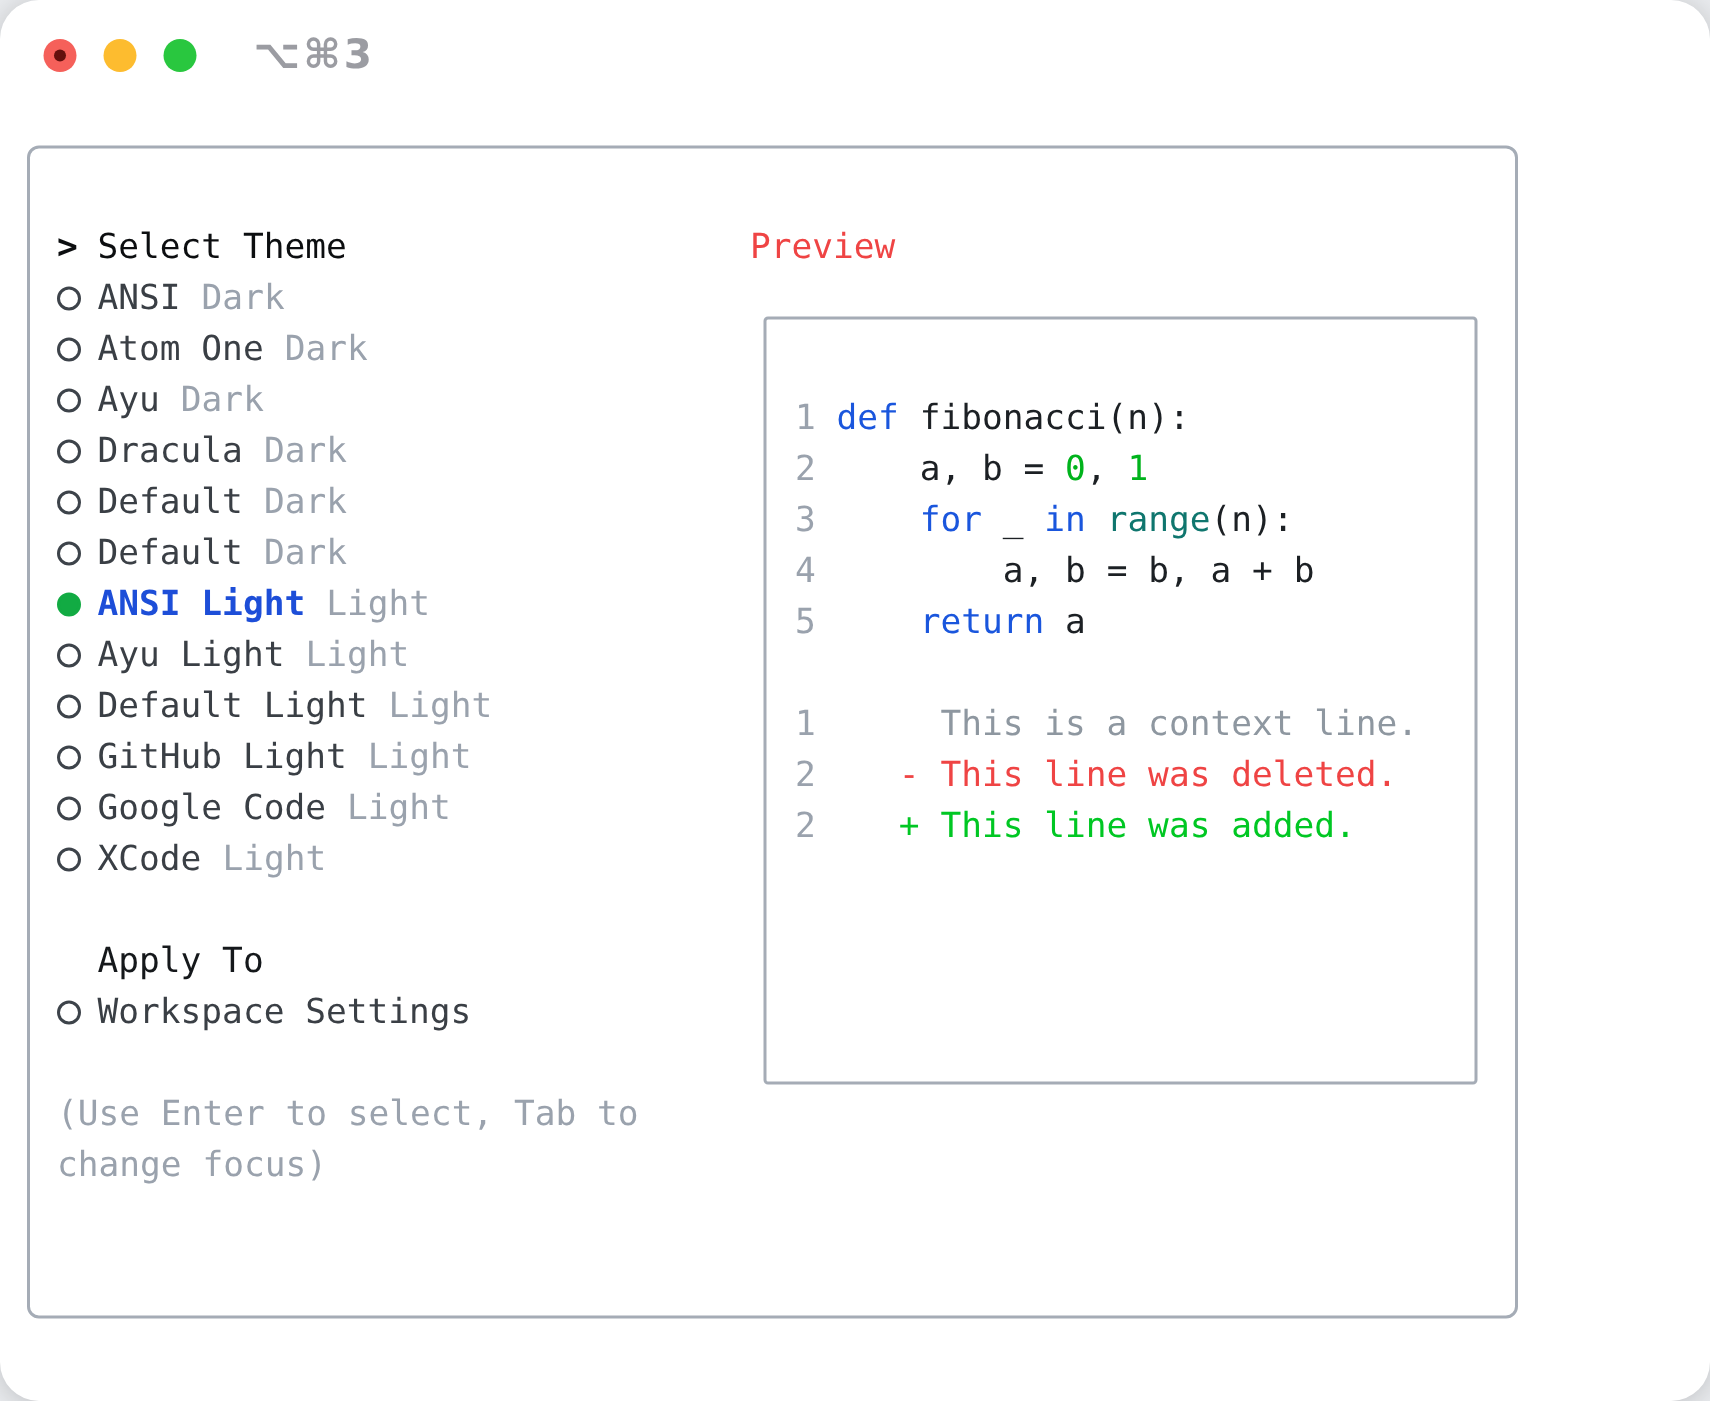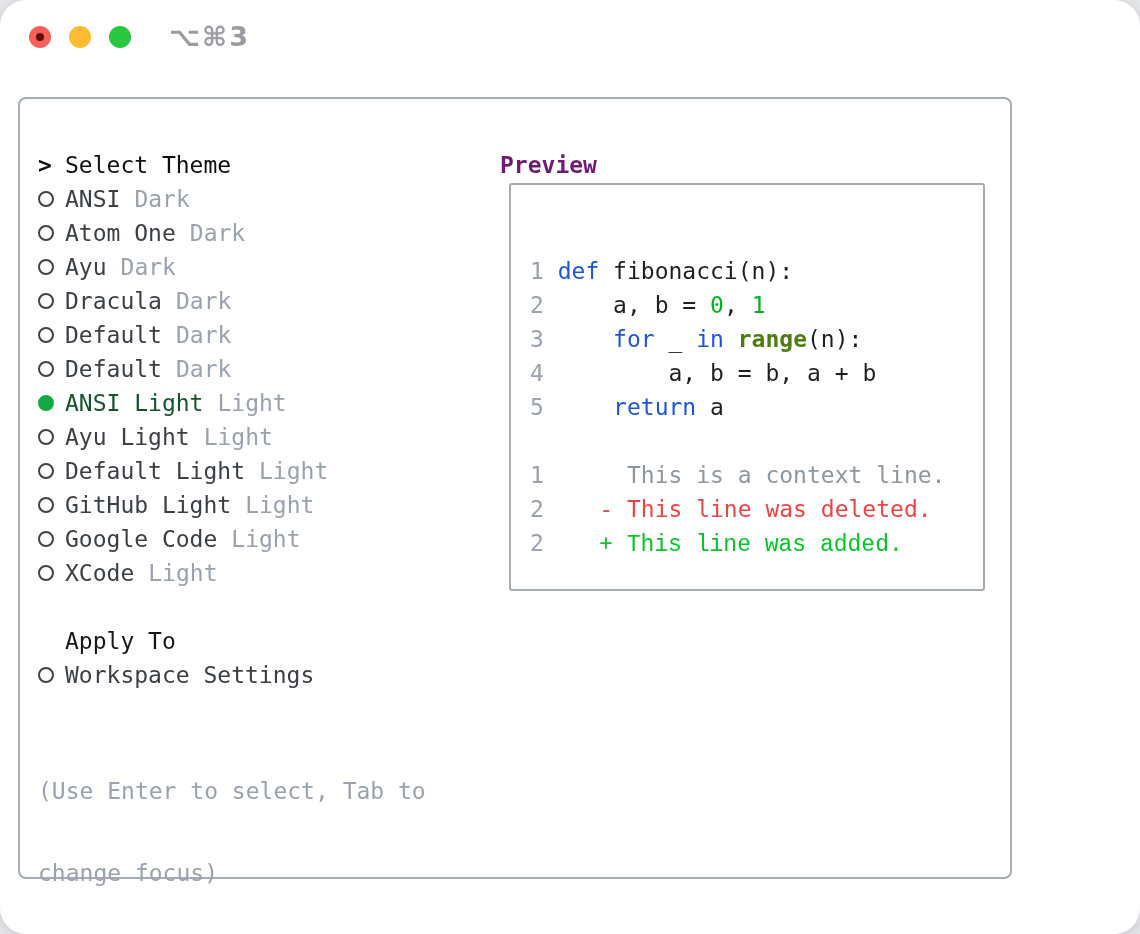--- a/index.html
+++ b/index.html
@@ -26,41 +26,41 @@
   .left-col{position:absolute;left:18px;top:49px;}
   .row{display:flex;align-items:center;height:34px;font-size:23px;white-space:pre;
     color:#3a3f45;}
   .row .marker{width:27px;display:flex;align-items:center;flex:0 0 27px;}
   .caret{font-weight:bold;color:#0c0e10;}
   .circle{width:12px;height:12px;border:2.5px solid #3d434a;border-radius:50%;
     box-sizing:content-box;}
   .circle.filled{background:#12ab43;border-color:#12ab43;}
   .hdr{font-weight:normal;color:#0c0e10;}
   .apply-hdr{color:#15181b;}
-  .sel{color:#14532d;}
+  .sel{color:#1d4ed8;font-weight:bold;}
   .tag{color:#9aa2ad;margin-left:14px;}
   .spacer{height:34px;}
-  .hint{color:#9aa2ad;margin-top:48px;}
+  .hint{color:#9aa2ad;}
 
   
   .preview-label{position:absolute;left:480px;top:49px;height:34px;line-height:34px;
-    font-size:23px;font-weight:bold;color:#701a75;}
-  .preview-box{position:absolute;left:489px;top:84px;width:476px;height:408px;
+    font-size:23px;font-weight:normal;color:#ef4444;}
+  .preview-box{position:absolute;left:489px;top:112px;width:476px;height:512px;
     border:2px solid #a5acb6;border-radius:3px;background:#fff;box-sizing:border-box;
-    padding:69px 0 0 19px;overflow:hidden;}
+    padding:49px 0 0 19px;overflow:hidden;}
   .pline{height:34px;line-height:34px;font-size:23px;white-space:pre;color:#1c2024;}
   .ln{color:#9aa2ad;}
   .kw{color:#1a56dd;}
   .num{color:#00b31c;}
-  .builtin{color:#4d7c0f;font-weight:bold;}
+  .builtin{color:#0f766e;}
   .var{color:#1c2024;}
   .plain{color:#1c2024;}
   .ctx{color:#8e97a0;margin-top:20px;}
   .del{color:#ef4444;}
-  .add{color:#00c723;font-family:Liberation Mono, monospace;}
+  .add{color:#00c723;}
 </style>
 </head>
 <body>
 
 <div class="window">
   <div class="titlebar">
     <div class="light light-close">
         <span class="dot"></span>
       </div>
     <div class="light light-min"></div>

